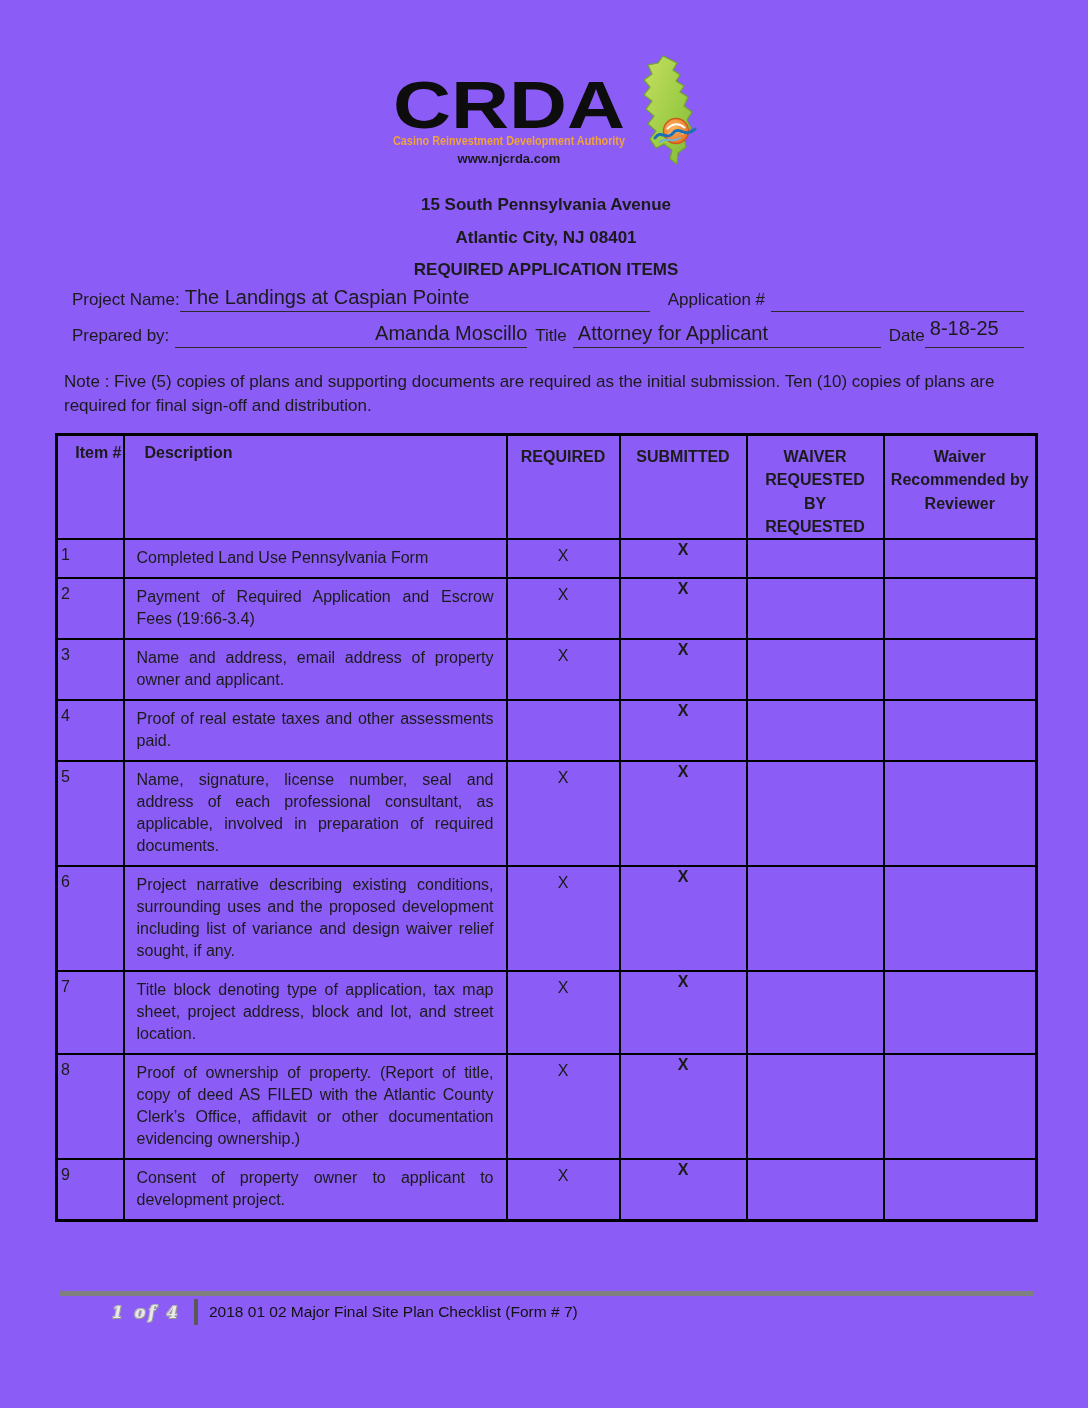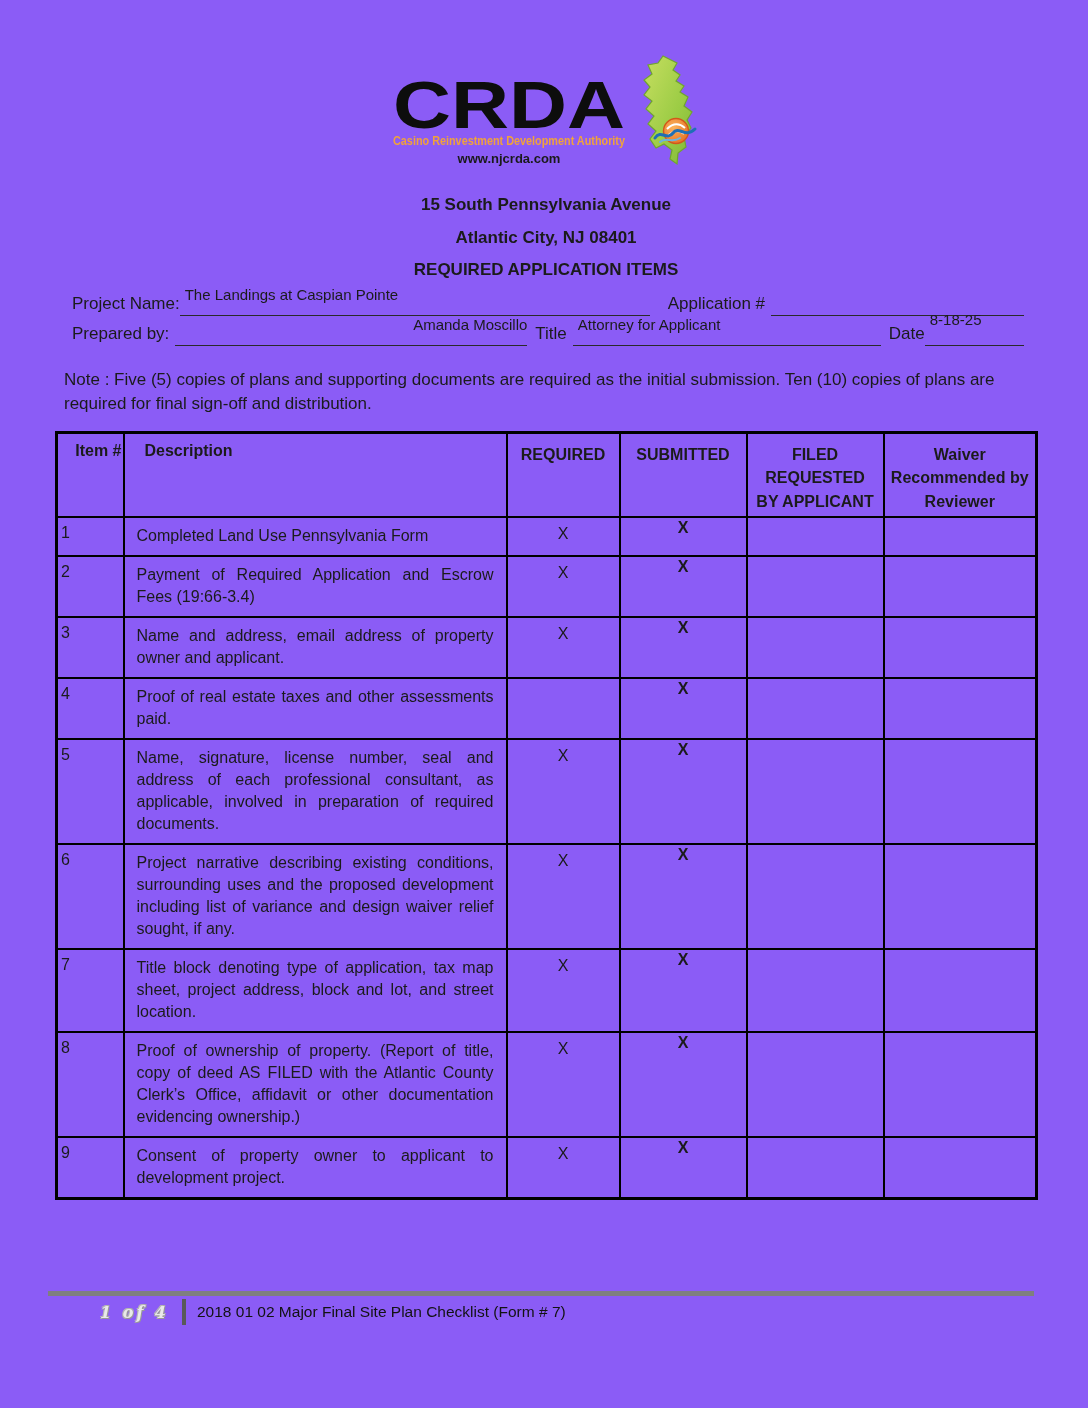--- a/index.html
+++ b/index.html
@@ -19,23 +19,23 @@
   
   .hline{text-align:center;font-weight:bold;font-size:17px;line-height:1;}
   .hline.addr1{margin-top:22px;}
   .hline.addr2{margin-top:16px;}
   .hline.formtitle{margin-top:17px;}
   .hline.section{margin-top:15px;}
 
   
   .fields{margin-top:8px;padding:0 12px 0 16px;font-size:17px;}
   .frow{display:flex;align-items:flex-end;}
-  .frow + .frow{margin-top:0;}
+  .frow + .frow{margin-top:10px;}
   .flabel{white-space:nowrap;padding-bottom:2px;}
-  .fline{border-bottom:1.6px solid #2a2a2a;padding-bottom:12px;white-space:nowrap;font-size:15px;}
+  .fline{border-bottom:1.6px solid #2a2a2a;padding-bottom:2px;white-space:nowrap;font-size:20px;}
   .fline .val{padding-left:5px;}
   .w-projname{width:470px;}
   .w-prepared{width:352px;text-align:right;}
   .w-title{width:308px;}
   .grow{flex:1 1 auto;}
   .gap10{width:10px;}
   .ml8{margin-left:8px;}
   .mr6{margin-right:6px;}
   .raised{position:relative;top:-5px;display:inline-block;}
 
@@ -64,21 +64,21 @@
   td.item{padding:6px 2px 6px 3px;}
   td.desc{
     text-align:justify;padding:7px 12px 8px 12px;
     line-height:22px;font-size:16.5px;
   }
   td.req{text-align:center;padding-top:7px;font-size:17px;}
   td.sub{text-align:center;vertical-align:middle;font-weight:bold;font-size:20px;}
   td.blank{padding:0;}
 
   
-  .footer{position:absolute;left:48px;right:54px;top:1291px;}
+  .footer{position:absolute;left:60px;right:54px;top:1291px;}
   .footer-bar{height:5px;background:#7f7f7f;}
   .footer-row{display:flex;align-items:center;margin-top:2px;padding-left:52px;height:28px;}
   .page-num{
     font-family:"DejaVu Serif", serif;font-style:italic;font-weight:bold;
     font-size:16px;letter-spacing:3px;color:#e9e9e9;
     text-shadow:1px 1px 0 #979797,-1px -1px 0 #b5b5b5,1px -1px 0 #aaaaaa,-1px 1px 0 #aaaaaa;
     white-space:nowrap;
   }
   .vbar{width:4px;height:26px;background:#595959;margin:0 11px 0 13px;flex:0 0 auto;}
   .footer-text{font-size:15.5px;color:#121212;white-space:nowrap;}
@@ -148,21 +148,21 @@
           <col class="c-sub">
           <col class="c-wreq">
           <col class="c-wrec">
       </colgroup>
       <thead>
         <tr>
           <th class="h-item">Item #</th>
           <th class="h-desc">Description</th>
           <th class="h-center">REQUIRED</th>
           <th class="h-center">SUBMITTED</th>
-          <th class="h-center">FILED REQUESTED BY APPLICANT</th>
+          <th class="h-center">WAIVER REQUESTED BY REQUESTED</th>
           <th class="h-center">Waiver Recommended by Reviewer</th>
         </tr>
       </thead>
       <tbody>
         <tr>
           <td class="item">1</td>
           <td class="desc">Completed Land Use Pennsylvania Form</td>
           <td class="req">X</td>
           <td class="sub">X</td>
           <td class="blank"></td>

